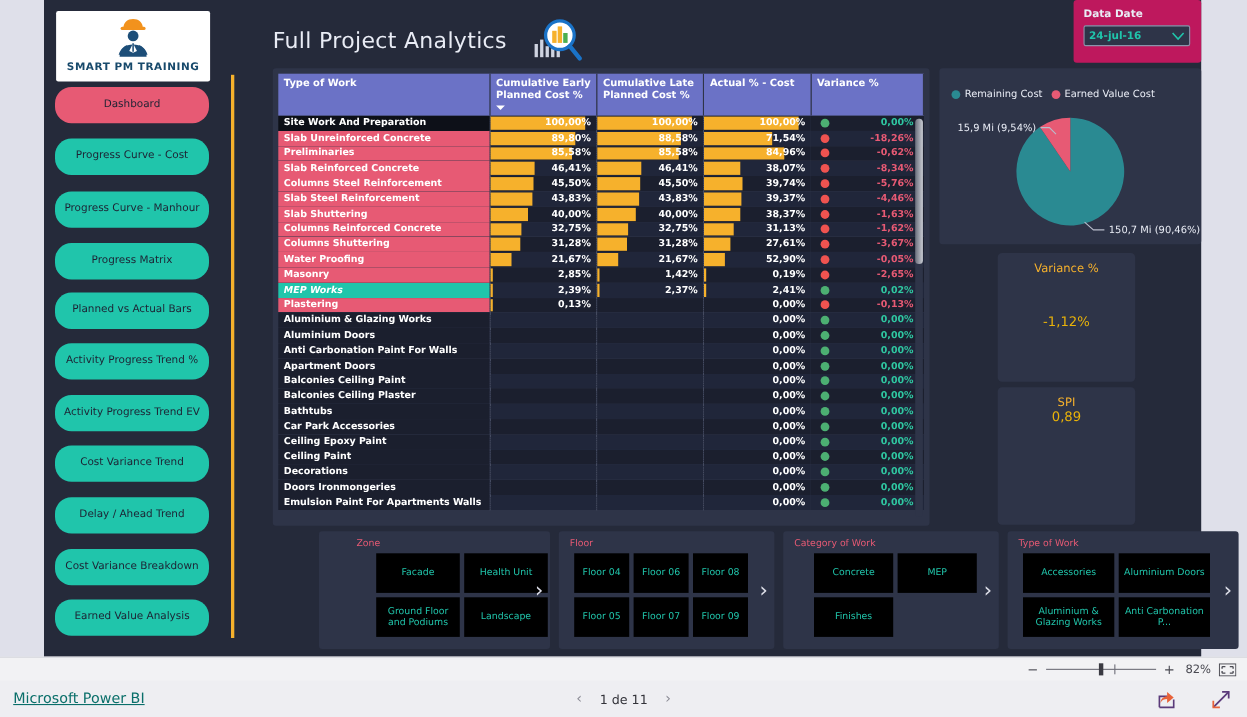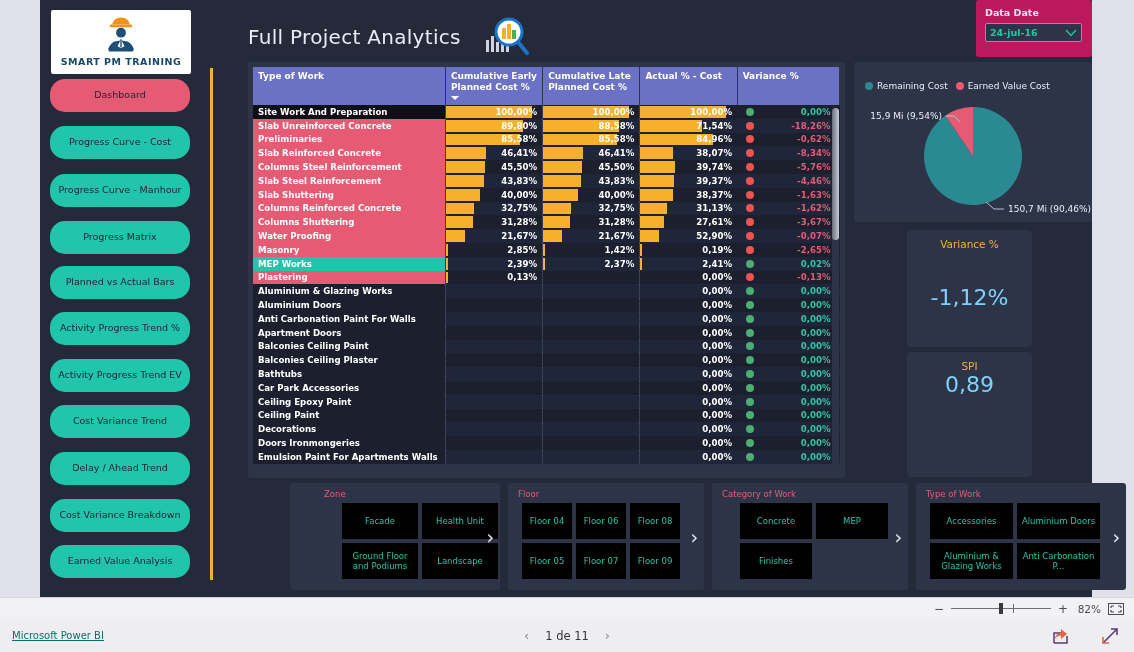--- a/index.html
+++ b/index.html
@@ -70,21 +70,21 @@
   .legend { position: absolute; left: 11px; top: 19px; display: flex; align-items: center; gap: 8px; }
   .legend-item { display: flex; align-items: center; gap: 4px; }
   .legend-dot { width: 8px; height: 8px; border-radius: 50%; }
   .legend-label { font-size: 9px; color: #e9ecf5; }
 
   
   .kpi-card { position: absolute; background: #2e3448; border-radius: 4px; }
   #kpi-variance { left: 867px; top: 230px; width: 125px; height: 117px; }
   #kpi-spi     { left: 867px; top: 352px; width: 125px; height: 125px; }
   .kpi-title { text-align: center; font-size: 10.5px; color: #f6b12c; margin-top: 8px; }
-  .kpi-value { text-align: center; font-size: 22px; color: #7dd3fc; }
+  .kpi-value { text-align: center; font-size: 12px; color: #eab308; }
   #kpi-variance .kpi-value { margin-top: 35px; }
   #kpi-spi .kpi-value { }
 
   
   #table-card {
     position: absolute; left: 208px; top: 62px; width: 597px; height: 416px;
     background: #2e3448; border-radius: 3px; padding: 5px;
   }
   #tbl { width: 100%; border-collapse: collapse; table-layout: fixed; }
   #tbl th {
@@ -94,21 +94,21 @@
   }
   #tbl th.num { text-align: left; }
   .sort-caret { display: block; width: 0; height: 0; margin-top: 2px;
     border-left: 4px solid transparent; border-right: 4px solid transparent;
     border-top: 4px solid #ffffff; }
   #tbl td { font-size: 8.6px; padding: 0; height: 13.8px; vertical-align: middle; }
   .cat-cell { position: relative; padding-left: 5px !important; color: #ffffff; white-space: nowrap;
     overflow: hidden; text-overflow: ellipsis; font-weight: bold; }
   .cat-none { background: #1b1f2e; }
   .cat-pink { background: #e75a74; }
-  .cat-teal { background: #20c5ab; }
+  .cat-teal { background: #20c5ab; font-style: italic; }
   .cat-dark { background: #0d1018; }
   .bar-cell { position: relative; background: #1b1f2e; border-left: 1px dotted #454b60; }
   .bar-cell.alt { background: #20263a; }
   .bar-fill { position: absolute; left: 0; top: 1px; bottom: 1px; background: #f6b12c; }
   .bar-num { position: relative; display: block; text-align: right; padding-right: 5px;
     color: #ffffff; font-weight: bold; z-index: 2; }
   .var-cell { position: relative; background: #1b1f2e; }
   .var-cell.alt { background: #20263a; }
   .var-dot { position: absolute; left: 9px; top: 50%; transform: translateY(-50%);
     width: 8px; height: 8px; border-radius: 50%; }
@@ -153,21 +153,21 @@
     background: #3a3a42; cursor: pointer; }
   #zoom-tick { position: absolute; left: 62px; top: -4px; width: 1px; height: 9px; background: #6e6e78; }
   #zoom-pct { font-size: 10.5px; color: #4a4a52; min-width: 26px; text-align: right; }
   #fit-btn { cursor: pointer; display: flex; }
 
   
   #footer {
     position: absolute; left: 0; top: 619px; width: 1134px; height: 33px;
     background: #eeeef2; display: flex; align-items: center;
   }
-  #pbi-link { position: absolute; left: 12px; font-size: 10px; color: #0a6f6a;
+  #pbi-link { position: absolute; left: 12px; font-size: 13px; color: #0a6f6a;
     text-decoration: underline; cursor: pointer; }
   #pager { position: absolute; left: 50%; transform: translateX(-50%);
     display: flex; align-items: center; gap: 16px; }
   .pager-arrow { font-size: 13px; color: #8a8a94; cursor: pointer; user-select: none; }
   #pager-text { font-size: 11.5px; color: #33333a; }
   #foot-icons { position: absolute; right: 14px; display: flex; align-items: center; gap: 28px; }
   .foot-icon { cursor: pointer; display: flex; }
 </style>
 </head>
 <body>
@@ -491,21 +491,21 @@
               <td class="bar-cell alt">
                 <div class="bar-fill" style="width: 18.6362px;"></div>
                 <span class="bar-num">21,67%</span>
               </td>
               <td class="bar-cell alt">
                 <div class="bar-fill" style="width: 18.5846px;"></div>
                 <span class="bar-num">52,90%</span>
               </td>
               <td class="var-cell alt">
                 <span class="var-dot" style="background: rgb(239, 83, 80);"></span>
-                <span class="var-num v-neg">-0,07%</span>
+                <span class="var-num v-neg">-0,05%</span>
               </td>
             </tr>
             <tr>
               <td class="cat-cell cat-pink">Masonry</td>
               <td class="bar-cell">
                 <div class="bar-fill" style="width: 2.451px;"></div>
                 <span class="bar-num">2,85%</span>
               </td>
               <td class="bar-cell">
                 <div class="bar-fill" style="width: 2px;"></div>

